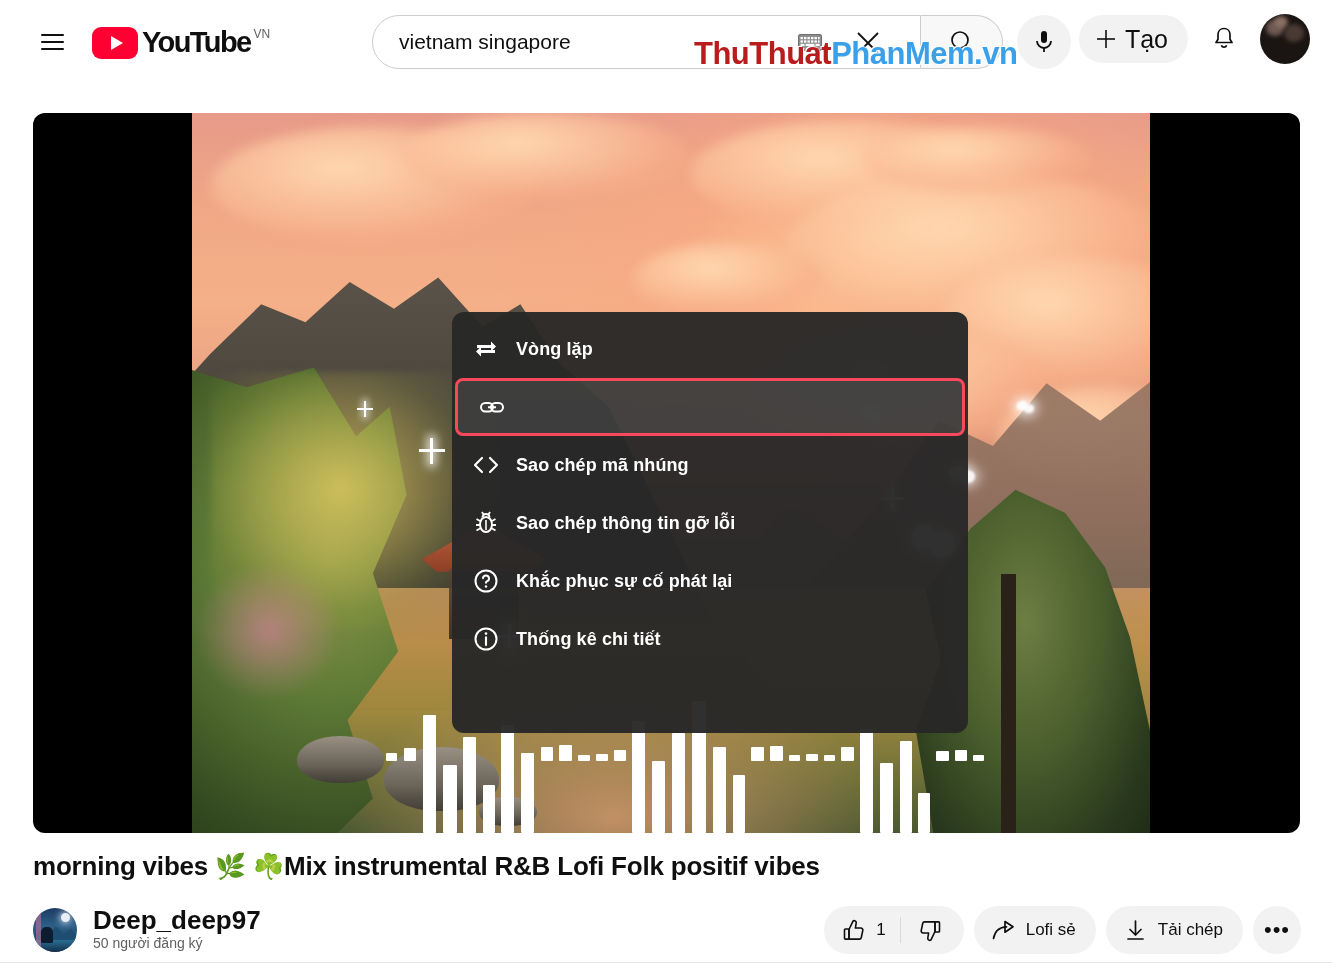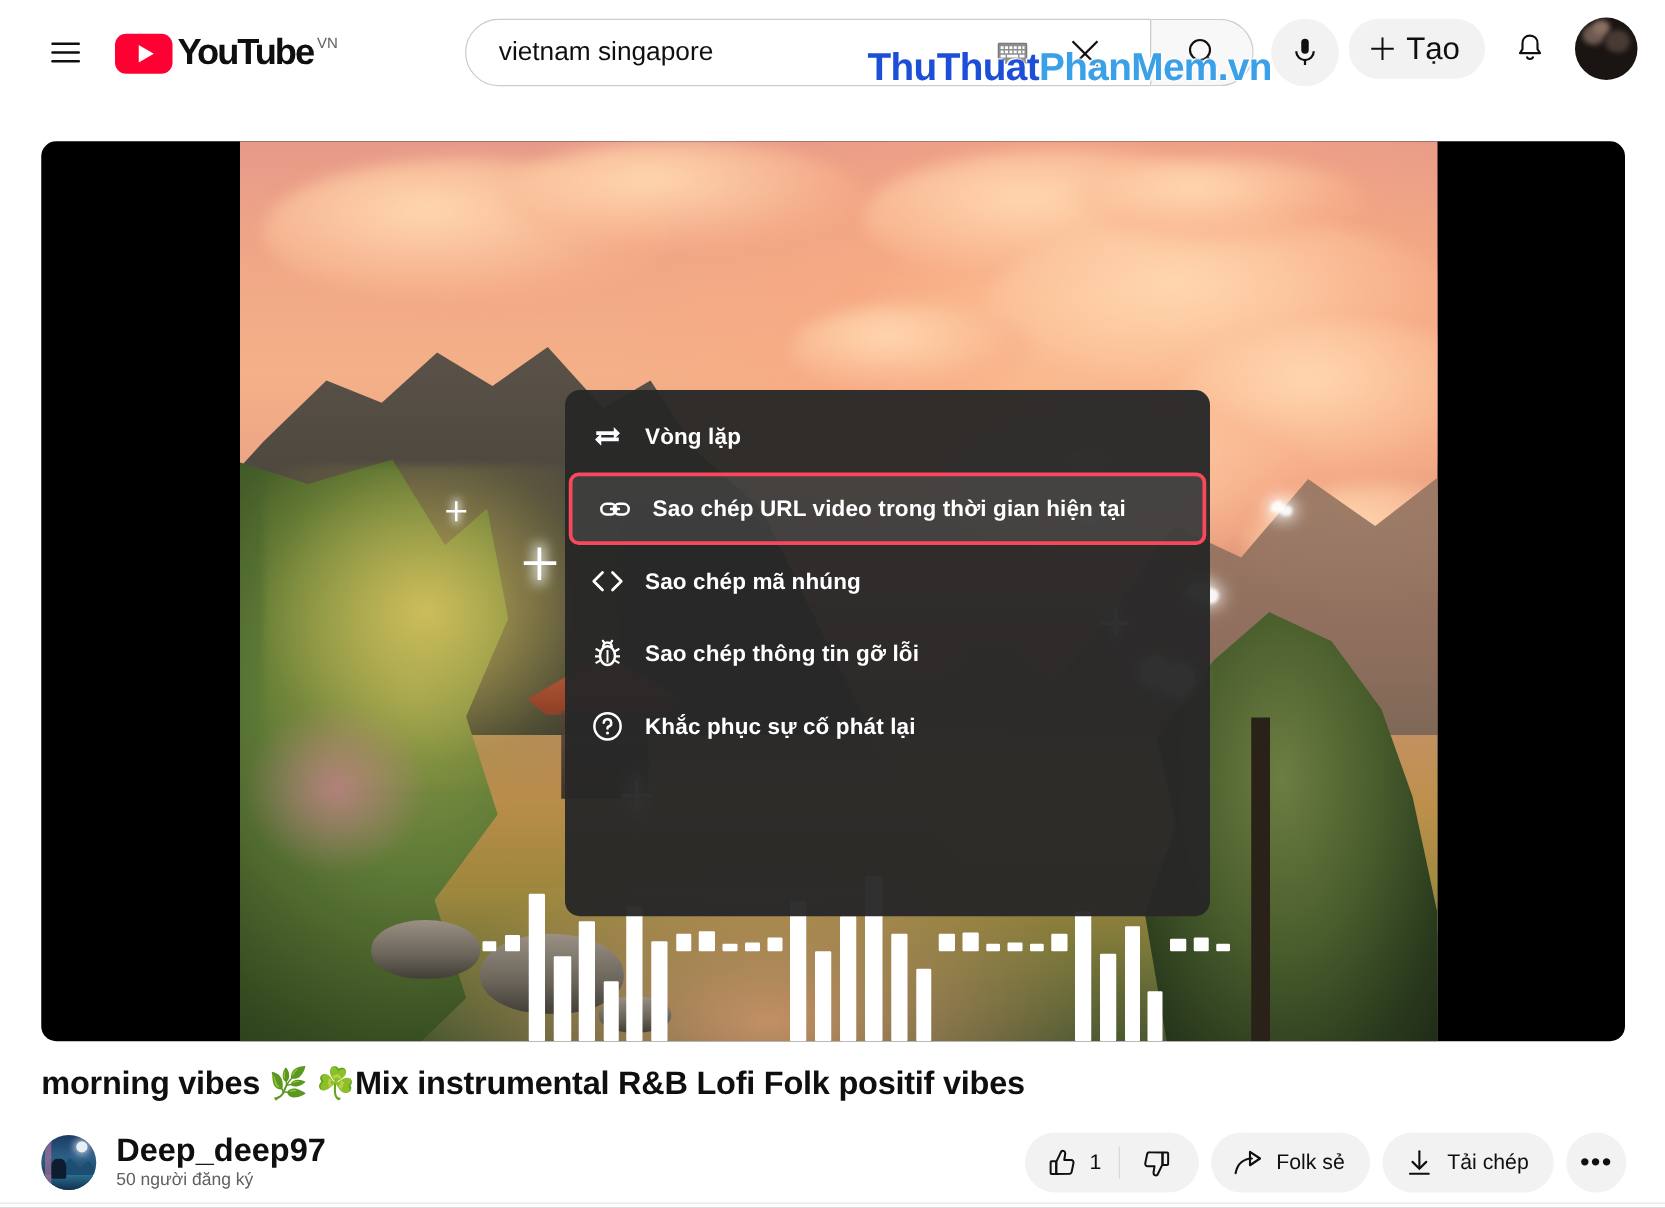--- a/index.html
+++ b/index.html
@@ -103,21 +103,21 @@
     background:#8a6f62;left:14px;top:2px;filter:blur(2px);}
 
   
   .watermark {
     position:absolute; left: 694px; top: 36px;
     font-size: 31px; font-weight: 800; letter-spacing: -0.5px;
     font-family: "Liberation Sans", sans-serif;
     text-shadow: 0 0 3px #fff, 1px 1px 0 #fff, -1px -1px 0 #fff;
     pointer-events:none; z-index: 30; white-space:nowrap;
   }
-  .wm-red { color:#1d4ed8;margin-top:41px; }
+  .wm-red { color:#b91c1c;margin-top:41px; }
   .wm-blue { color:#3aa0e8; }
 
   
   .player {
     position:absolute; left: 33px; top: 113px;
     width: 1267px; height: 720px;
     background:#000; border-radius: 12px; overflow:hidden;
   }
   .video-content {
     position:absolute; left: 159px; top: 0;
@@ -582,21 +582,20 @@
 
 
       <div class="ctx-item highlight">
         <span class="ctx-icon">
           <svg width="26" height="26" viewBox="0 0 26 26">
             <rect x="2" y="9" width="12" height="8.5" rx="4.25" fill="none" stroke="#fff" stroke-width="2"></rect>
             <rect x="12" y="9" width="12" height="8.5" rx="4.25" fill="none" stroke="#fff" stroke-width="2"></rect>
             <line x1="9" y1="13.25" x2="17" y2="13.25" stroke="#fff" stroke-width="2"></line>
           </svg>
         </span>
-        <span class="ctx-label">Sao chép URL video trong thời gian hiện tại</span>
       </div>
 
       <div class="ctx-item">
         <span class="ctx-icon">
           <svg width="26" height="26" viewBox="0 0 26 26">
             <polyline points="9,6 2,13 9,20" fill="none" stroke="#fff" stroke-width="2.2" stroke-linecap="round" stroke-linejoin="round"></polyline>
             <polyline points="17,6 24,13 17,20" fill="none" stroke="#fff" stroke-width="2.2" stroke-linecap="round" stroke-linejoin="round"></polyline>
           </svg>
         </span>
         <span class="ctx-label">Sao chép mã nhúng</span>
@@ -625,20 +624,30 @@
         <span class="ctx-icon">
           <svg width="26" height="26" viewBox="0 0 26 26">
             <circle cx="13" cy="13" r="10.5" fill="none" stroke="#fff" stroke-width="2"></circle>
             <path d="M10 10.2a3 3 0 1 1 3.6 3.2c-0.6 0.2-0.6 0.8-0.6 1.4" fill="none" stroke="#fff" stroke-width="2" stroke-linecap="round"></path>
             <circle cx="13" cy="18.4" r="1.25" fill="#fff"></circle>
           </svg>
         </span>
         <span class="ctx-label">Khắc phục sự cố phát lại</span>
       </div>
 
+      <div class="ctx-item">
+        <span class="ctx-icon">
+          <svg width="26" height="26" viewBox="0 0 26 26">
+            <circle cx="13" cy="13" r="10.5" fill="none" stroke="#fff" stroke-width="2"></circle>
+            <circle cx="13" cy="7.6" r="1.3" fill="#fff"></circle>
+            <line x1="13" y1="11.4" x2="13" y2="19" stroke="#fff" stroke-width="2.1" stroke-linecap="round"></line>
+          </svg>
+        </span>
+        <span class="ctx-label">Thống kê chi tiết</span>
+      </div>
     </div>
   </div>
 
   <div class="video-title">
     <span>morning vibes </span><span class="emoji">🌿</span> <span class="emoji">☘️</span><span>Mix instrumental R&amp;B Lofi Folk positif vibes</span>
   </div>
 
   <div class="meta-row">
     <div class="ch-avatar">
       <div class="moon"></div>
@@ -677,21 +686,21 @@
         </div>
       </div>
 
       <div class="pill pill-pad">
         <span>
           <svg width="25" height="25" viewBox="0 0 25 25">
             <path d="M2.5 20.5 C4 12.5 9.5 9 15.5 8.8" fill="none" stroke="#0f0f0f" stroke-width="1.7" stroke-linecap="round"></path>
             <path d="M14 3.5 L22 8.8 L14 14.2 V3.5z" fill="none" stroke="#0f0f0f" stroke-width="1.7" stroke-linejoin="round"></path>
           </svg>
         </span>
-        <span class="pill-text">Folk sẻ</span>
+        <span class="pill-text">Lofi sẻ</span>
       </div>
 
       <div class="pill pill-pad">
         <span>
           <svg width="25" height="25" viewBox="0 0 25 25">
             <line x1="12.5" y1="3" x2="12.5" y2="16.5" stroke="#0f0f0f" stroke-width="1.7" stroke-linecap="round"></line>
             <polyline points="7,11.5 12.5,17 18,11.5" fill="none" stroke="#0f0f0f" stroke-width="1.7" stroke-linecap="round" stroke-linejoin="round"></polyline>
             <line x1="5" y1="21" x2="20" y2="21" stroke="#0f0f0f" stroke-width="1.7" stroke-linecap="round"></line>
           </svg>
         </span>

